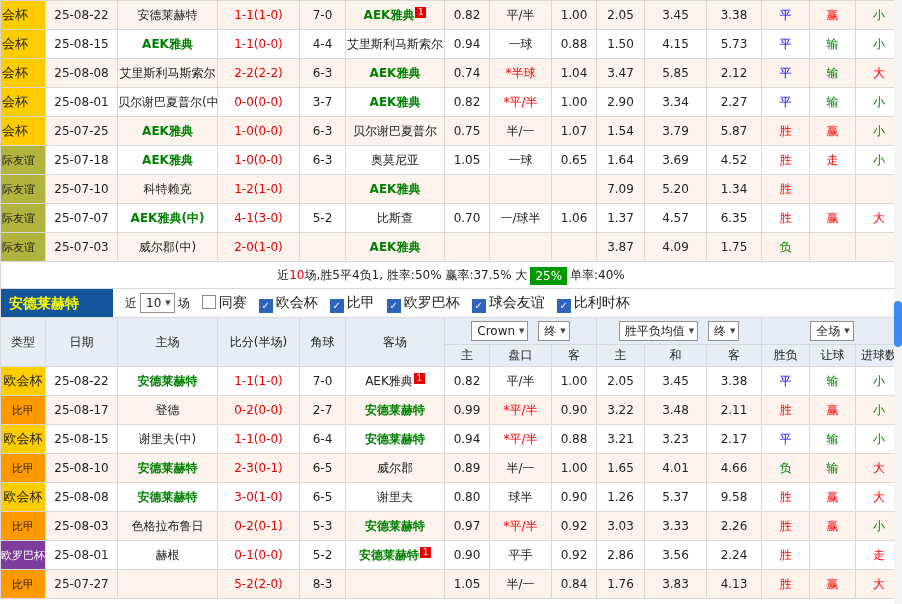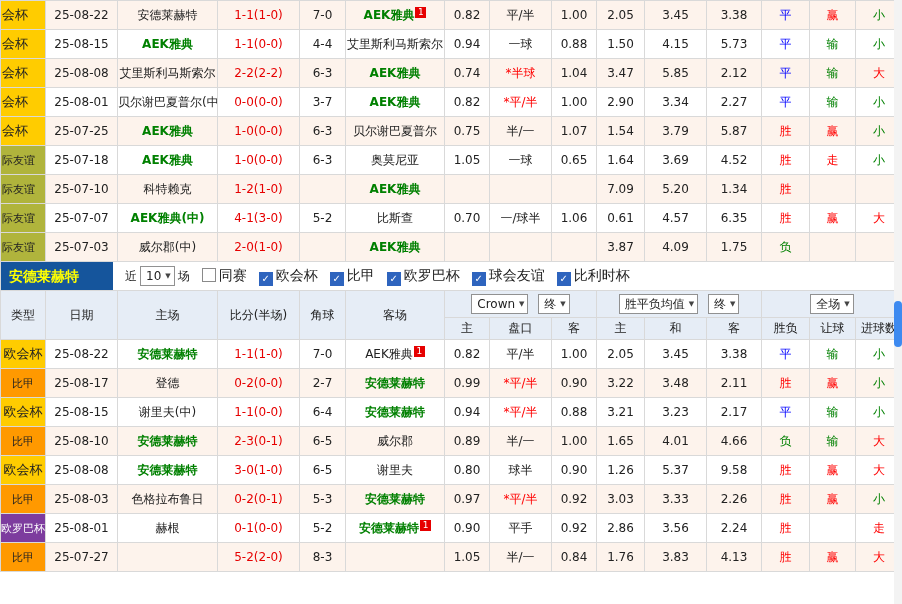--- a/index.html
+++ b/index.html
@@ -193,21 +193,21 @@
         <tr>
           <td class="lg-olive clipped">际友谊</td>
           <td>25-07-07</td>
           <td><span class="subject">AEK雅典(中)</span></td>
           <td class="score">4-1(3-0)</td>
           <td>5-2</td>
           <td><span>比斯查</span></td>
           <td>0.70</td>
           <td>一/球半</td>
           <td>1.06</td>
-          <td>0.61</td>
+          <td>1.37</td>
           <td>4.57</td>
           <td>6.35</td>
           <td class="res-w">胜</td>
           <td class="res-w">赢</td>
           <td class="res-w">大</td>
         </tr>
         <tr class="alt">
           <td class="lg-olive clipped">际友谊</td>
           <td>25-07-03</td>
           <td><span>威尔郡(中)</span></td>
@@ -220,20 +220,21 @@
           <td>3.87</td>
           <td>4.09</td>
           <td>1.75</td>
           <td class="res-l">负</td>
           <td></td>
           <td></td>
         </tr>
       </tbody>
   </table>
 
+  <div id="summary"><span>近</span><span class="red">10</span><span>场,胜5平4负1, 胜率:50% 赢率:37.5% 大</span><span class="pct-box">25%</span><span>单率:40%</span></div>
 
   <div id="section-bar">
     <div class="team-tag">安德莱赫特</div>
     <div class="controls">
       <span>近</span>
       <span class="fselect">
           <span>10</span>
           <span class="arr">▼</span>
         </span>
       <span>场</span>

